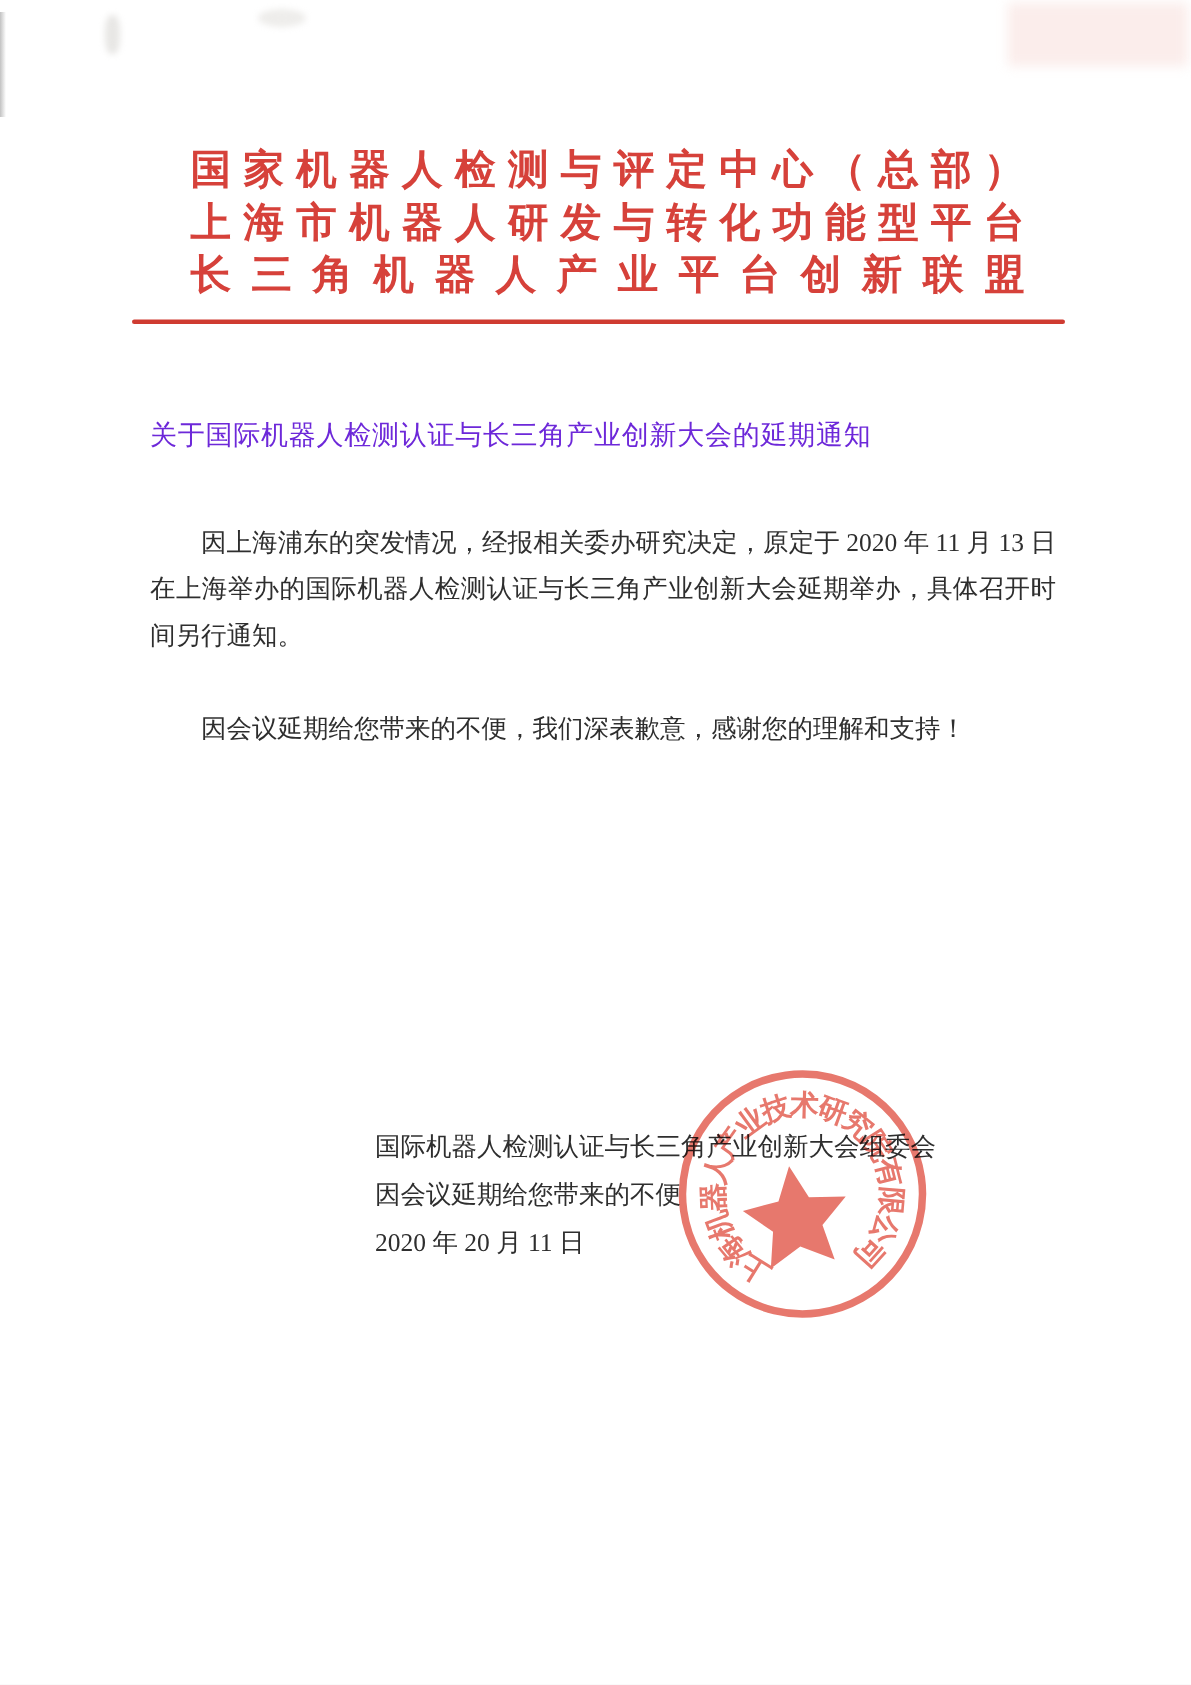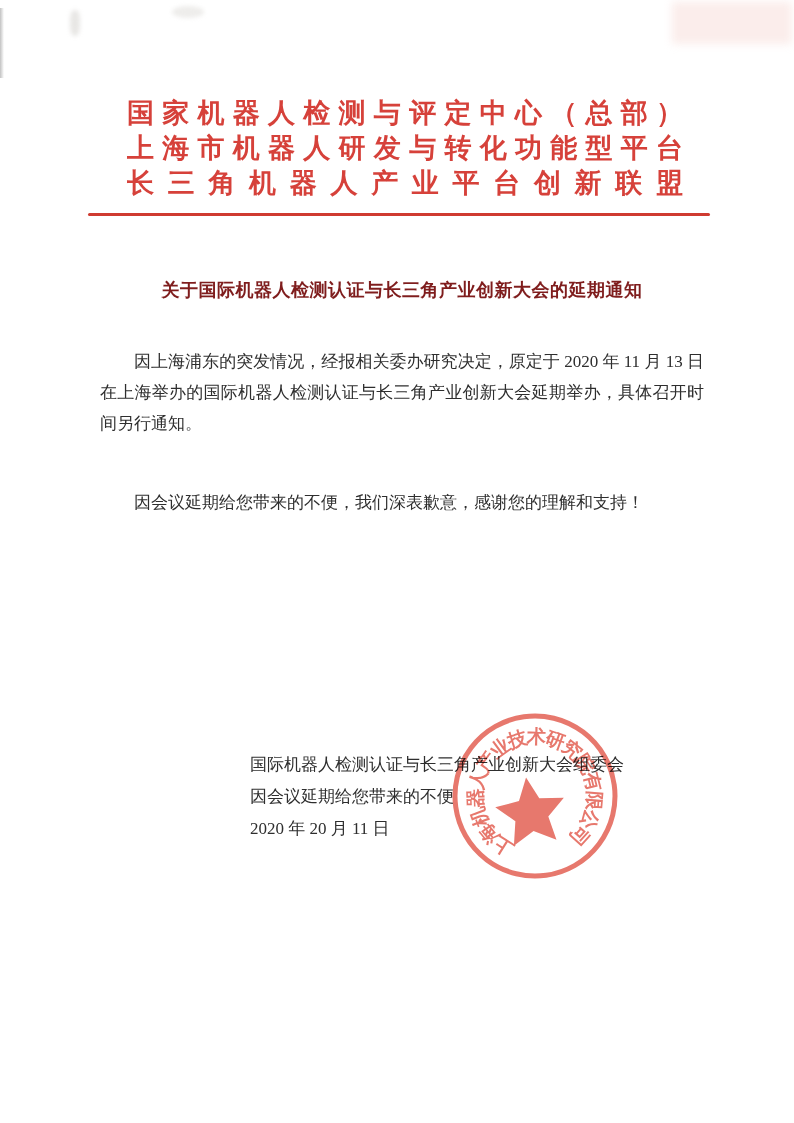--- a/index.html
+++ b/index.html
@@ -43,33 +43,32 @@
   }
   .letterhead .lh-line { display: flex; justify-content: space-between; height: 35px; }
   .red-rule {
     position: absolute; left: 88px; top: 213px; width: 622px; height: 3px;
     border-radius: 2px;
   }
 
   
   .notice-title {
     position: absolute; left: 100px; top: 278px; width: 604px;
-    text-align: center;
-    font-size: 18px; font-weight: bold; color: #7f1d1d;
+    font-size: 18px; font-weight: normal; color: #6d28d9;
     letter-spacing: 0.5px;
   }
 
   
   .body-text {
     position: absolute; left: 100px; top: 346px; width: 604px;
     font-size: 17px; line-height: 31px; color: #2e2e2e;
     text-align: justify;
   }
   .body-text p { margin: 0; text-indent: 2em; font-family: Liberation Serif, serif; }
-  .body-text p + p { margin-top: 48px; }
+  .body-text p + p { margin-top: 31px; }
 
   
   .signature {
     position: absolute; right: 104px; top: 749px; width: 440px;
     font-size: 17px; line-height: 32px; color: #2e2e2e;
   }
 
   
   .seal {
     position: absolute; left: 434px; top: 695px; width: 202px; height: 202px;

